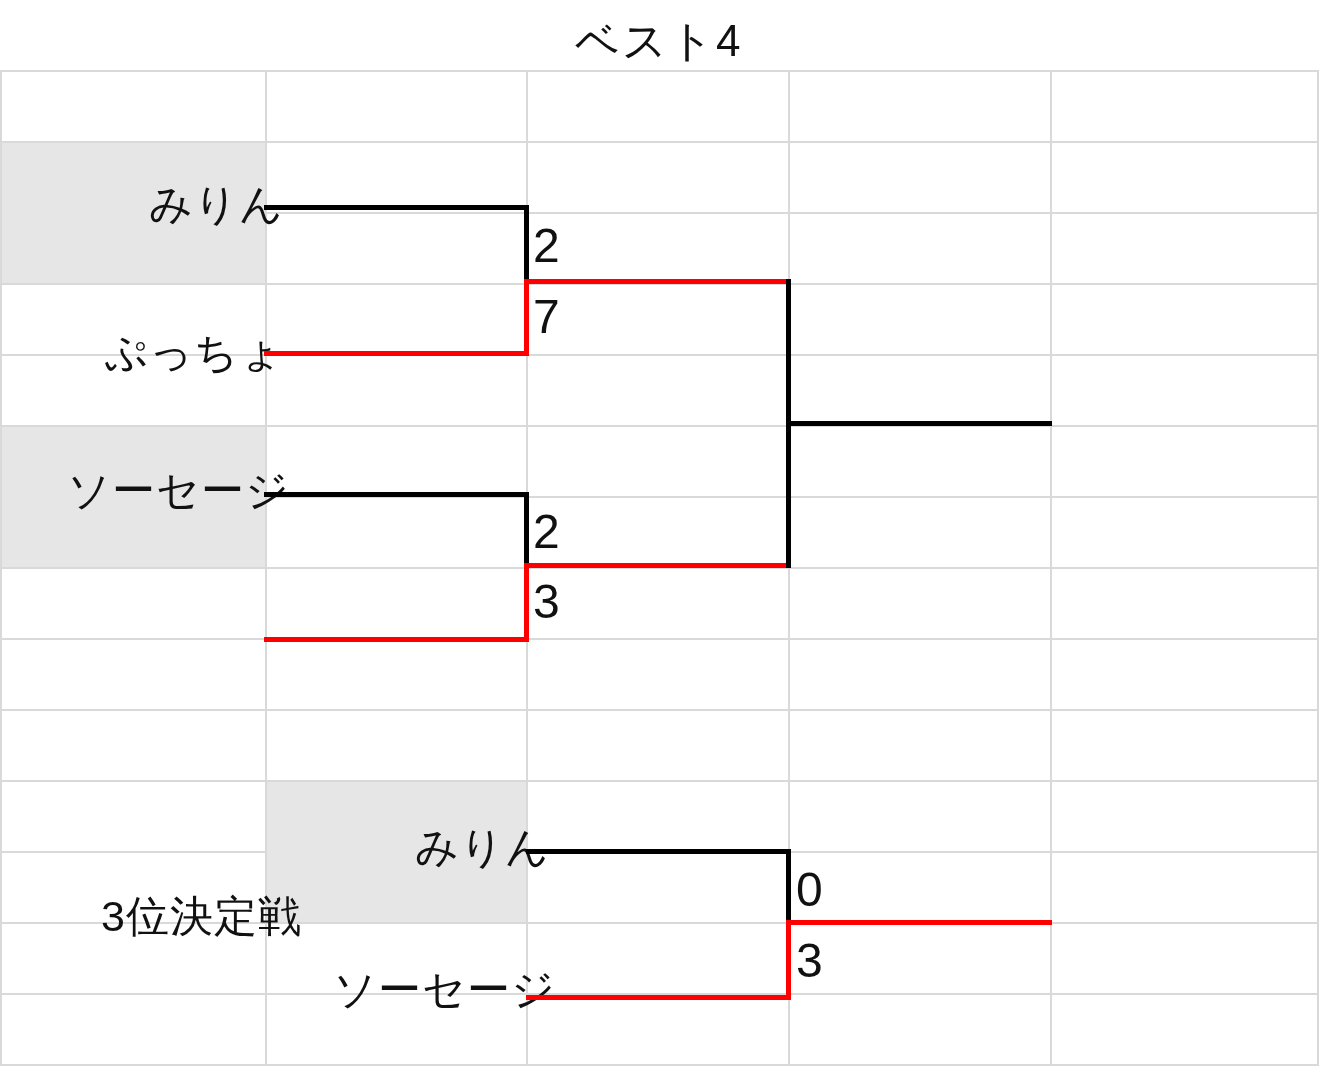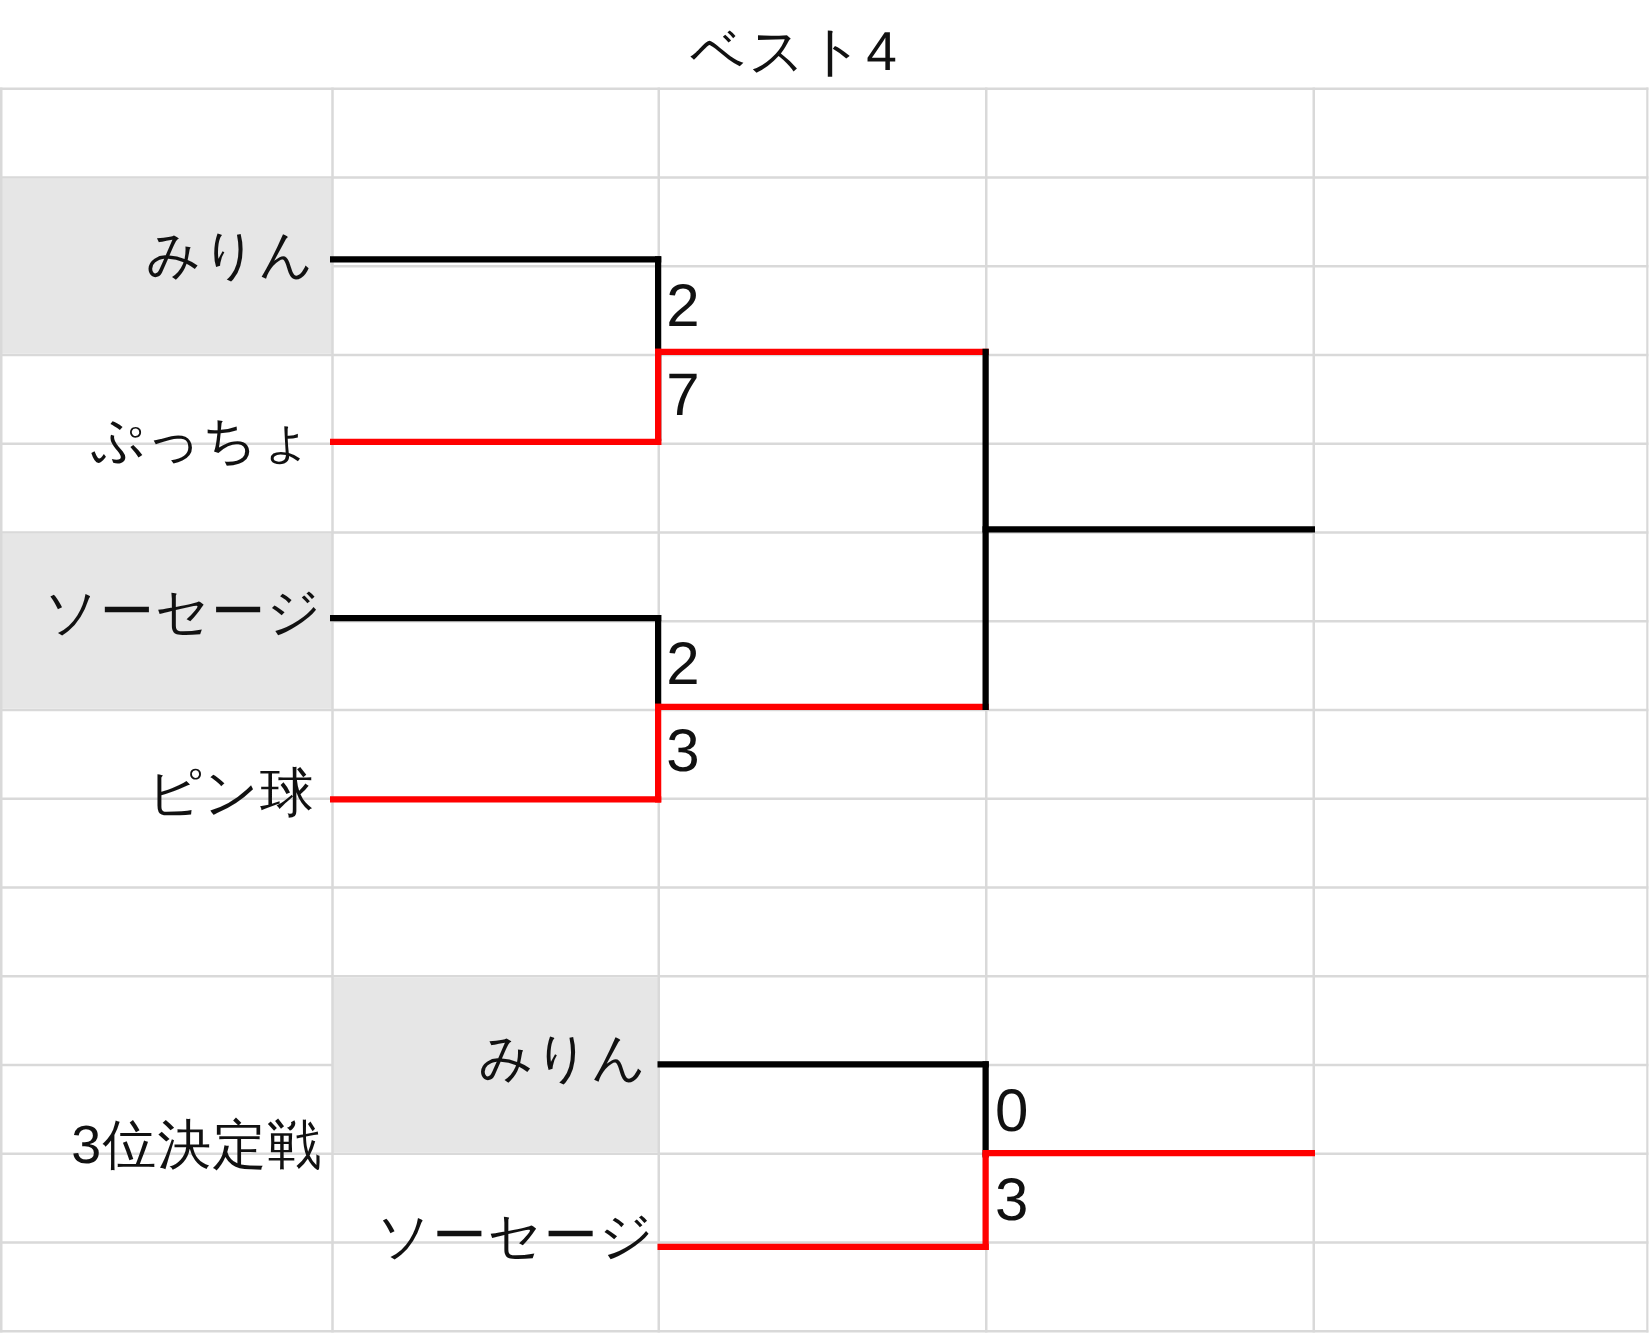--- a/index.html
+++ b/index.html
@@ -25,21 +25,21 @@
   }
   
   .team{
     position:absolute;
     font-size:43px;
     color:#111;
     white-space:nowrap;
     letter-spacing:1px;
     line-height:1;
   }
-  .team.right{text-align:right;}
+  .team.right{text-align:right;margin-left:32px;}
   
   .seg{position:absolute;}
   .seg.h{height:5px;}
   .seg.v{width:5px;}
   .blk{background:#000000;}
   .red{background:#ff0000;}
   
   .score{
     position:absolute;
     font-size:48px;
@@ -73,58 +73,57 @@
   <div class="shade" style="left:0;top:427px;width:266px;height:140px;"></div>
   <div class="shade" style="left:266px;top:782px;width:261px;height:140px;"></div>
 
   <div class="vline" style="left:0;top:70px;height:996px;"></div>
   <div class="vline" style="left:265px;top:70px;height:996px;"></div>
   <div class="vline" style="left:526px;top:70px;height:996px;"></div>
   <div class="vline" style="left:788px;top:70px;height:996px;"></div>
   <div class="vline" style="left:1050px;top:70px;height:996px;"></div>
   <div class="vline" style="left:1317px;top:70px;height:996px;"></div>
 
-  <div class="title" style="left:552px;top:12px;">ベスト4</div>
+  <div class="title" style="left:575px;top:12px;">ベスト4</div>
 
   <div class="team right" style="left:0;top:183px;width:252px;">みりん</div>
 
   <div class="team right" style="left:0;top:331px;width:252px;">ぷっちょ</div>
 
   <div class="seg h blk" style="left:264px;top:205px;width:265px;"></div>
 
   <div class="seg v blk" style="left:524px;top:205px;height:148px;"></div>
 
   <div class="seg h red" style="left:264px;top:351px;width:265px;"></div>
 
   <div class="seg v red" style="left:524px;top:279px;height:77px;"></div>
 
   <div class="seg h red" style="left:524px;top:279px;width:267px;"></div>
 
   <div class="score" style="left:533px;top:222px;">2</div>
   <div class="score" style="left:533px;top:293px;">7</div>
 
   <div class="team right" style="left:0;top:469px;width:258px;">ソーセージ</div>
 
-  <div class="team right" style="left:0;top:614px;width:252px;">ピン球</div>
 
   <div class="seg h blk" style="left:264px;top:492px;width:265px;"></div>
   <div class="seg v blk" style="left:524px;top:492px;height:75px;"></div>
 
   <div class="seg h red" style="left:264px;top:637px;width:265px;"></div>
   <div class="seg v red" style="left:524px;top:563px;height:79px;"></div>
 
   <div class="seg h red" style="left:524px;top:563px;width:267px;"></div>
 
   <div class="score" style="left:533px;top:508px;">2</div>
   <div class="score" style="left:533px;top:578px;">3</div>
 
   <div class="seg v blk" style="left:786px;top:279px;height:289px;"></div>
   <div class="seg h blk" style="left:786px;top:421px;width:266px;"></div>
 
-  <div class="team right" style="left:0;top:895px;width:258px;">3位決定戦</div>
+  <div class="team right" style="left:12px;top:895px;width:258px;">3位決定戦</div>
 
   <div class="team right" style="left:266px;top:826px;width:252px;">みりん</div>
 
   <div class="team right" style="left:266px;top:968px;width:258px;">ソーセージ</div>
 
   <div class="seg h blk" style="left:526px;top:849px;width:265px;"></div>
   <div class="seg v blk" style="left:786px;top:849px;height:77px;"></div>
 
   <div class="seg h red" style="left:526px;top:995px;width:265px;"></div>
   <div class="seg v red" style="left:786px;top:922px;height:78px;"></div>

